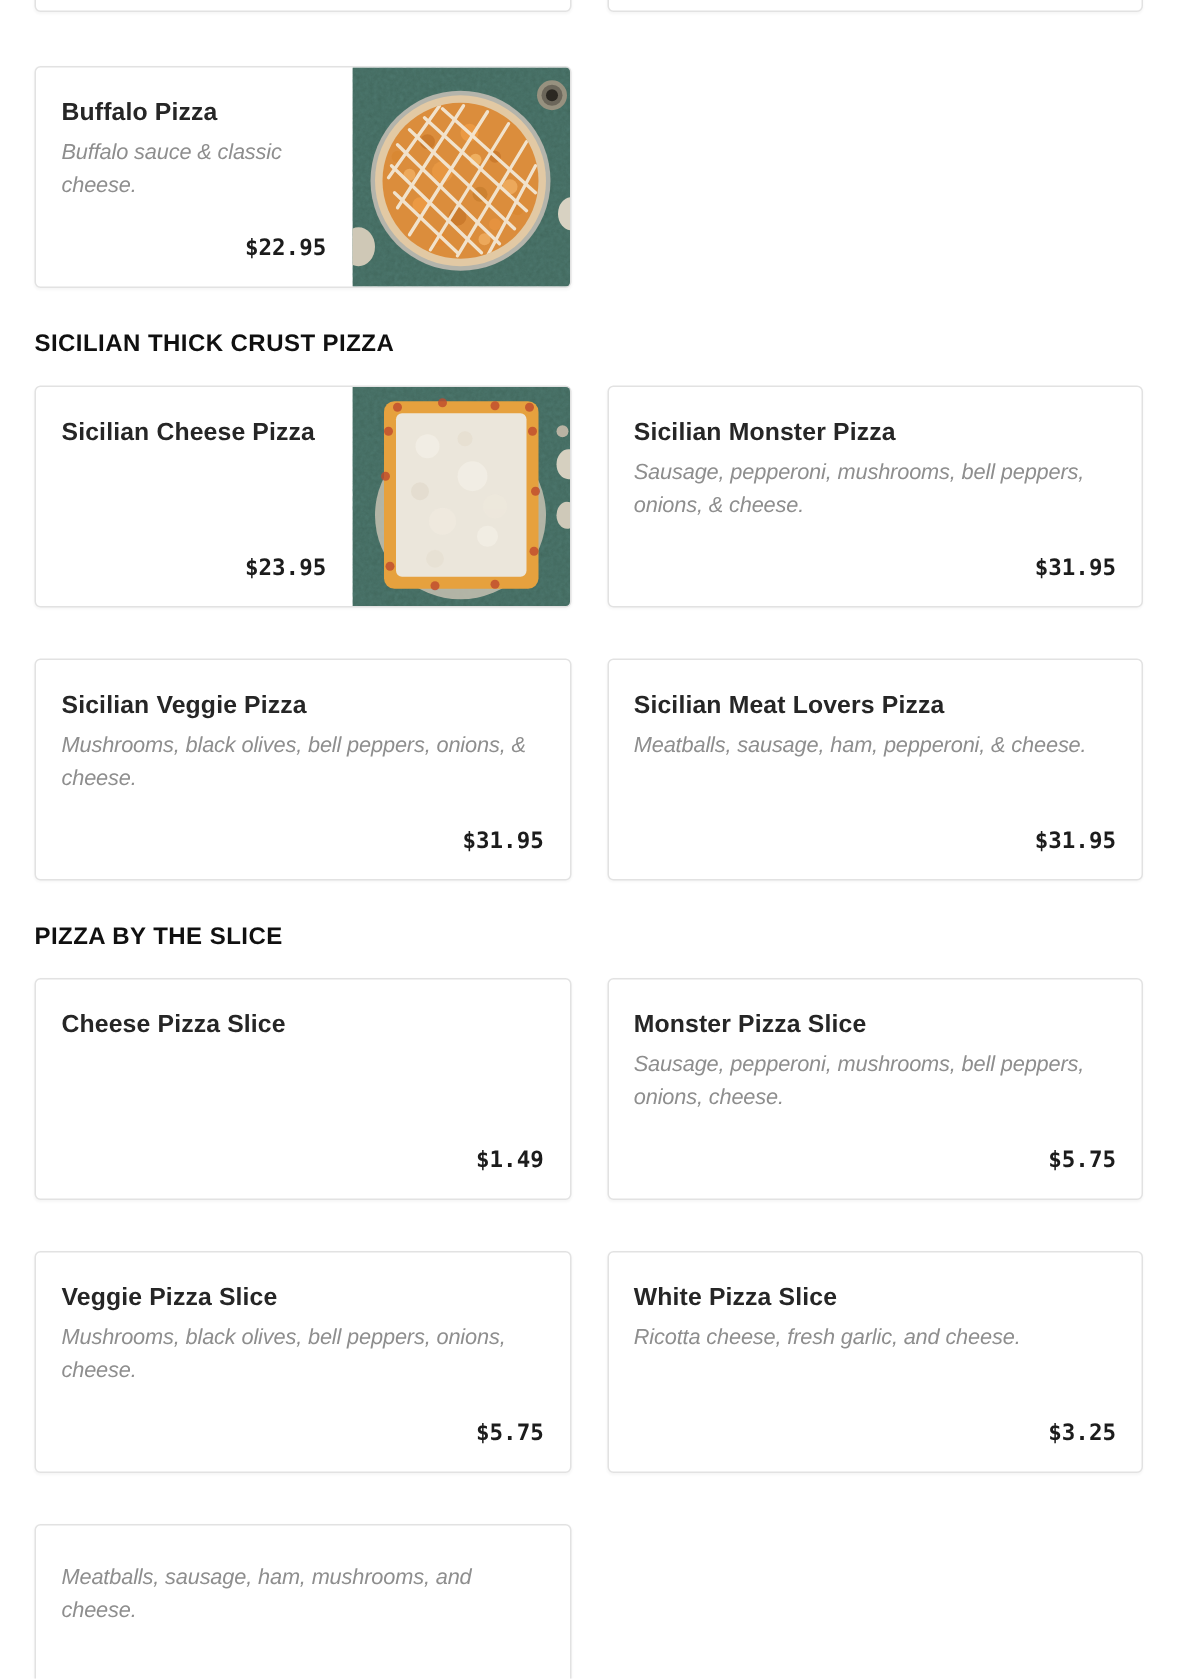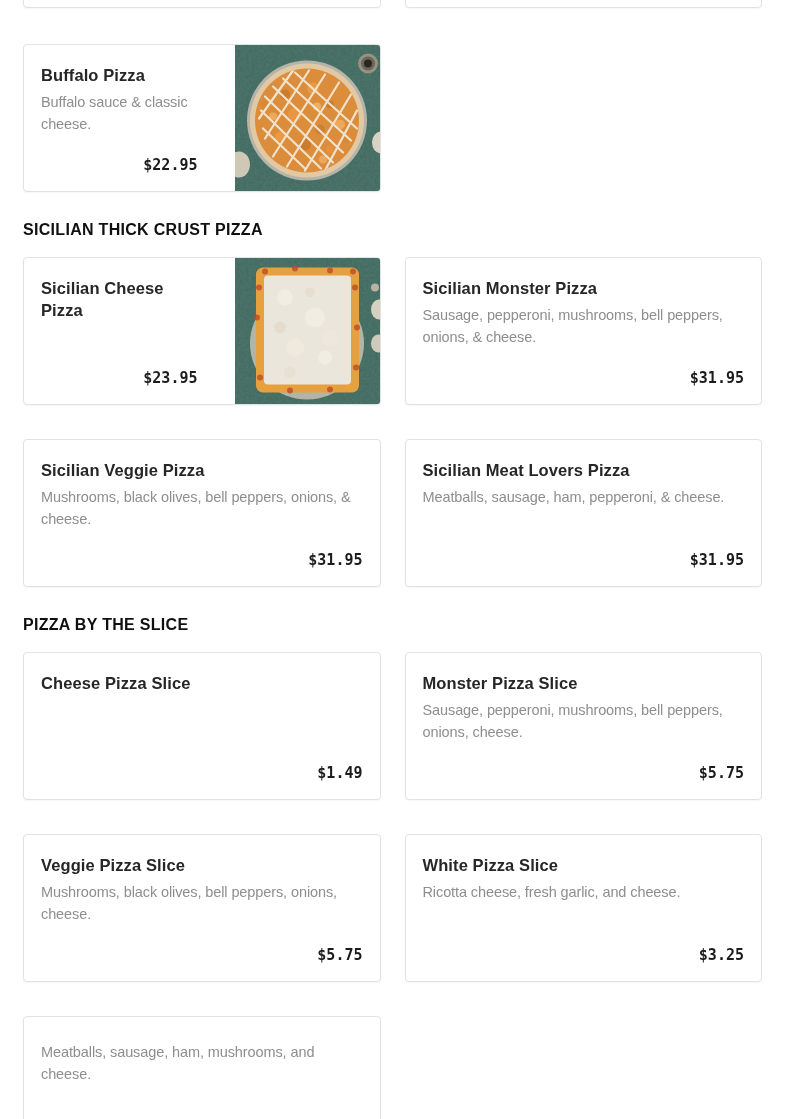--- a/index.html
+++ b/index.html
@@ -32,21 +32,20 @@
   .row.first-after-partial { margin-top: 36px; }
 
   .card {
     background: #ffffff;
     border: 1px solid #e2e2e2;
     border-radius: 4px;
     height: 148px;
     display: flex;
     overflow: hidden;
     box-shadow: 0 1px 2px rgba(0,0,0,0.04);
-    gap: 20px;
   }
   .card-body {
     flex: 1 1 auto;
     padding: 19px 17px 17px;
     display: flex;
     flex-direction: column;
     min-width: 0;
   }
   .item-name {
     margin: 0;
@@ -55,20 +54,21 @@
     color: #262626;
     letter-spacing: 0.1px;
     line-height: 22px;
   }
   .item-desc {
     margin: 5px 0 0;
     font-size: 14.5px;
     letter-spacing: -0.1px;
     color: #8e8e8e;
     line-height: 22px;
+    font-style: italic;
   }
   .item-price {
     margin-top: auto;
     font-family: "DejaVu Sans Mono", monospace;
     font-weight: 700;
     font-size: 15px;
     color: #1c1c1c;
     text-align: right;
   }
   .card-photo {

